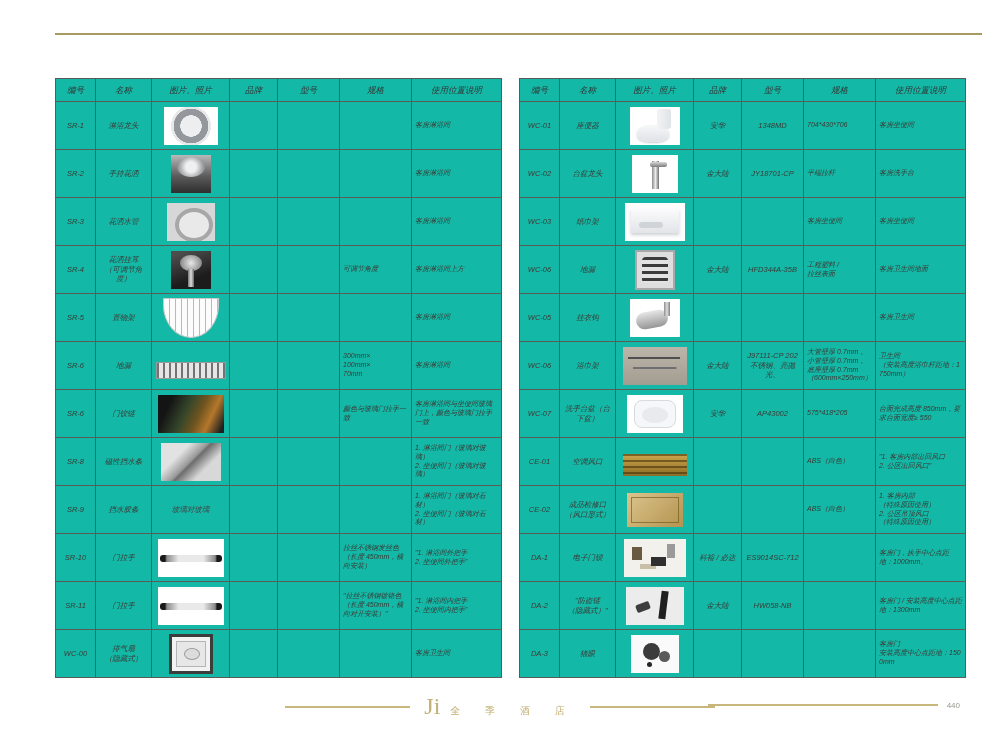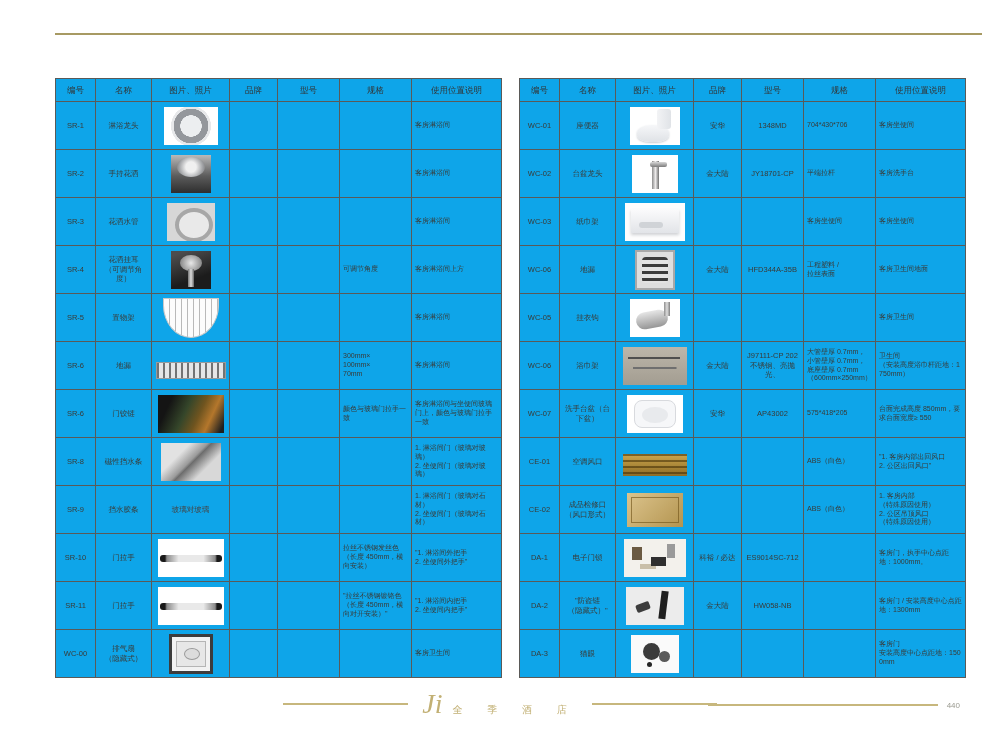--- a/index.html
+++ b/index.html
@@ -3,21 +3,21 @@
 <meta charset="utf-8">
 <style>
   html,body{margin:0;padding:0;background:#f4f4f2;}
   .page{position:relative;width:1000px;height:750px;background:#ffffff;outline:1px solid #e3e3e0;
         font-family:"Liberation Sans","DejaVu Sans",sans-serif;color:#3a3a36;overflow:hidden;}
   .top-rule{position:absolute;left:55px;right:18px;top:33px;height:2px;background:#a79a63;}
   .title-bar{position:absolute;left:55px;top:44px;width:600px;height:25px;background:#cbbc85;
              display:flex;align-items:center;padding-left:12px;box-sizing:border-box;
              font-size:14px;font-weight:bold;color:#40402f;letter-spacing:1px;}
   .tables{position:absolute;left:55px;top:78px;display:flex;gap:17px;}
-  table{border-collapse:collapse;table-layout:fixed;width:446px;background:#0ea5e9;}
+  table{border-collapse:collapse;table-layout:fixed;width:446px;background:#14b8a6;font-style:italic;}
   th,td{border:1px solid #5a5a58;padding:1px 3px;vertical-align:middle;
         font-size:7.5px;line-height:1.25;word-break:break-all;}
   thead th{height:20px;font-weight:normal;text-align:center;font-size:8.5px;color:#333;}
   tbody tr{height:48px;}
   td.code,td.name{text-align:center;}
   td.brand,td.model{text-align:center;font-size:7.5px;}
   td.spec,td.usage{white-space:pre-line;font-size:7px;}
   td.photo{text-align:center;}
   .ph-text{font-size:7.5px;color:#444;}
   
@@ -89,21 +89,21 @@
   .ph-security-chain::before{content:"";position:absolute;left:34px;top:4px;width:7px;height:28px;transform:rotate(7deg);background:#1f1f1f;}
   .ph-security-chain::after{content:"";position:absolute;left:10px;top:16px;width:14px;height:8px;transform:rotate(-20deg);
       background:#3d3d3d;border-radius:2px;}
   .ph-peephole{background:#fafafa;width:48px;}
   .ph-peephole::before{content:"";position:absolute;left:12px;top:8px;width:17px;height:17px;border-radius:50%;background:#3b3b3b;
       box-shadow:13px 5px 0 -3px #5a5a5a,-2px 13px 0 -6px #262626;}
   
   .footer{position:absolute;left:0;right:0;bottom:30px;display:flex;align-items:center;justify-content:center;gap:14px;}
   .f-line{width:125px;height:2px;background:#c7b77d;}
   .logo{display:flex;align-items:baseline;gap:10px;color:#c2b074;}
-  .logo-mark{font-family:"Liberation Serif","DejaVu Serif",serif;font-style:italic;font-size:28px;}
+  .logo-mark{font-family:"Liberation Serif","DejaVu Serif",serif;font-size:24px;}
   .logo-text{font-size:10px;letter-spacing:11px;}
   .page-rule{position:absolute;right:62px;bottom:44px;width:230px;height:2px;background:#c7b77d;}
   .page-num{position:absolute;right:40px;bottom:40px;font-size:8px;color:#9a9a90;}
 </style>
 </head>
 <body>
 
 <div class="page">
 
   <div class="top-rule"></div>

